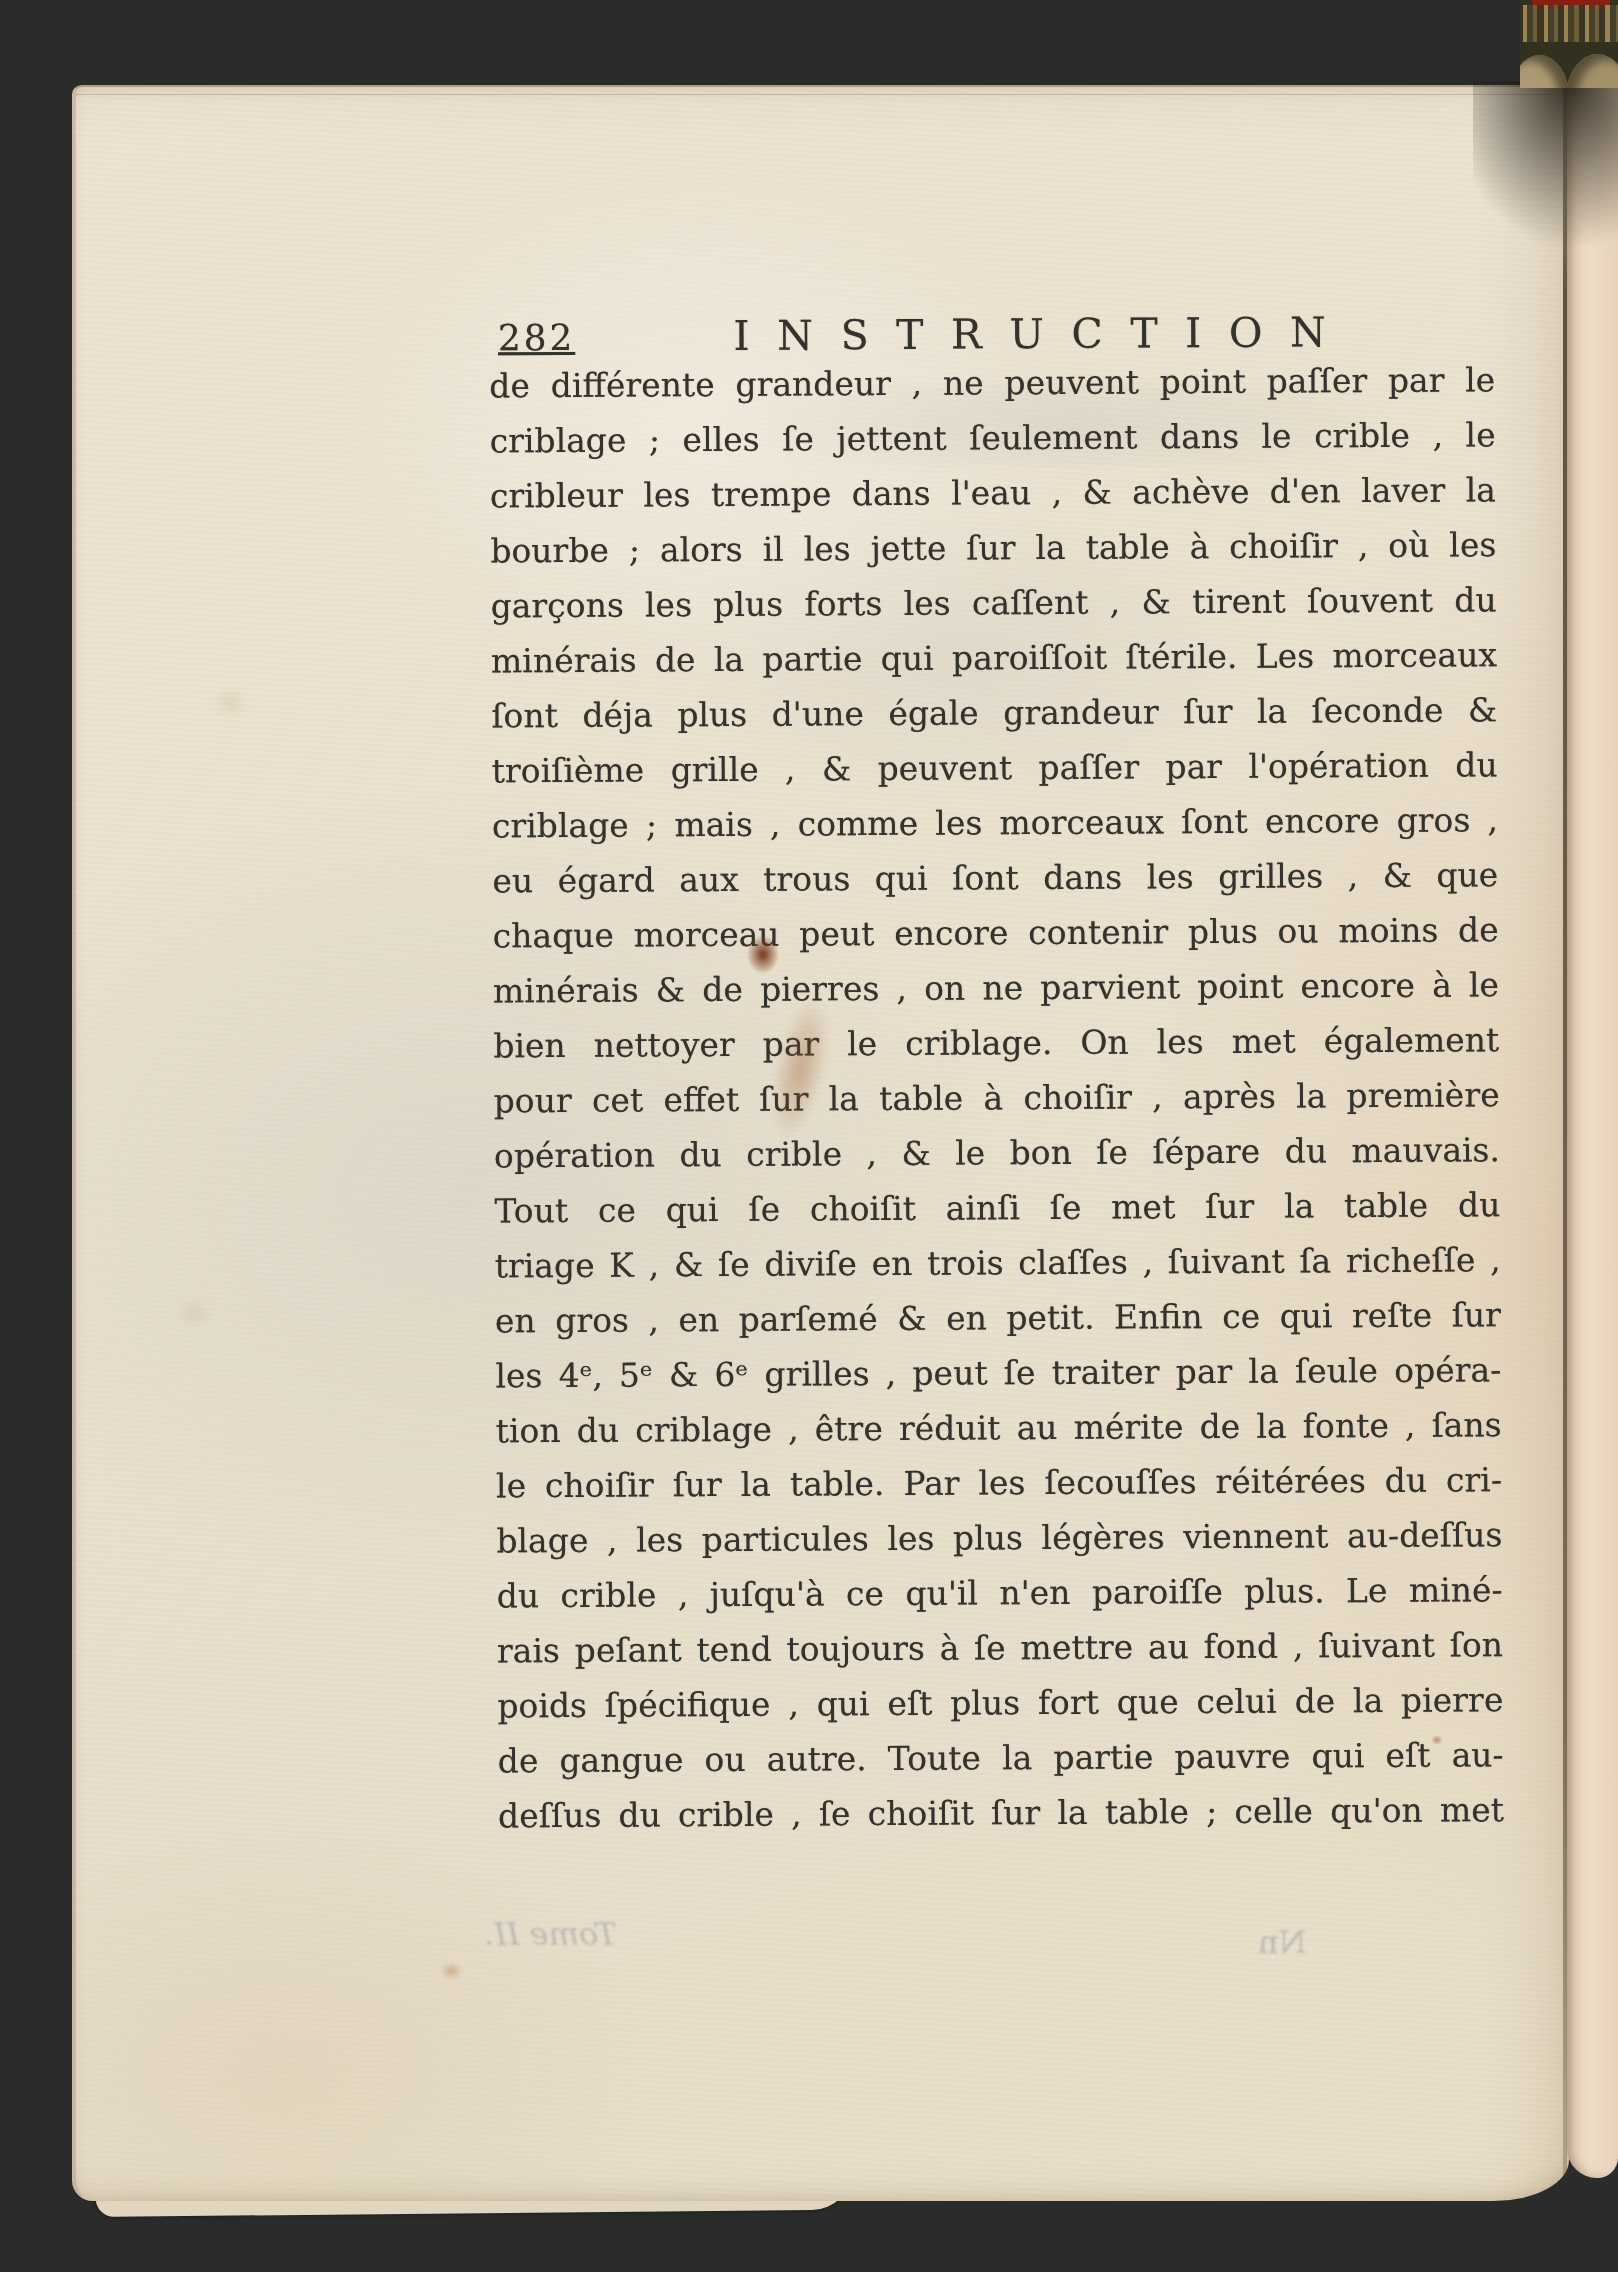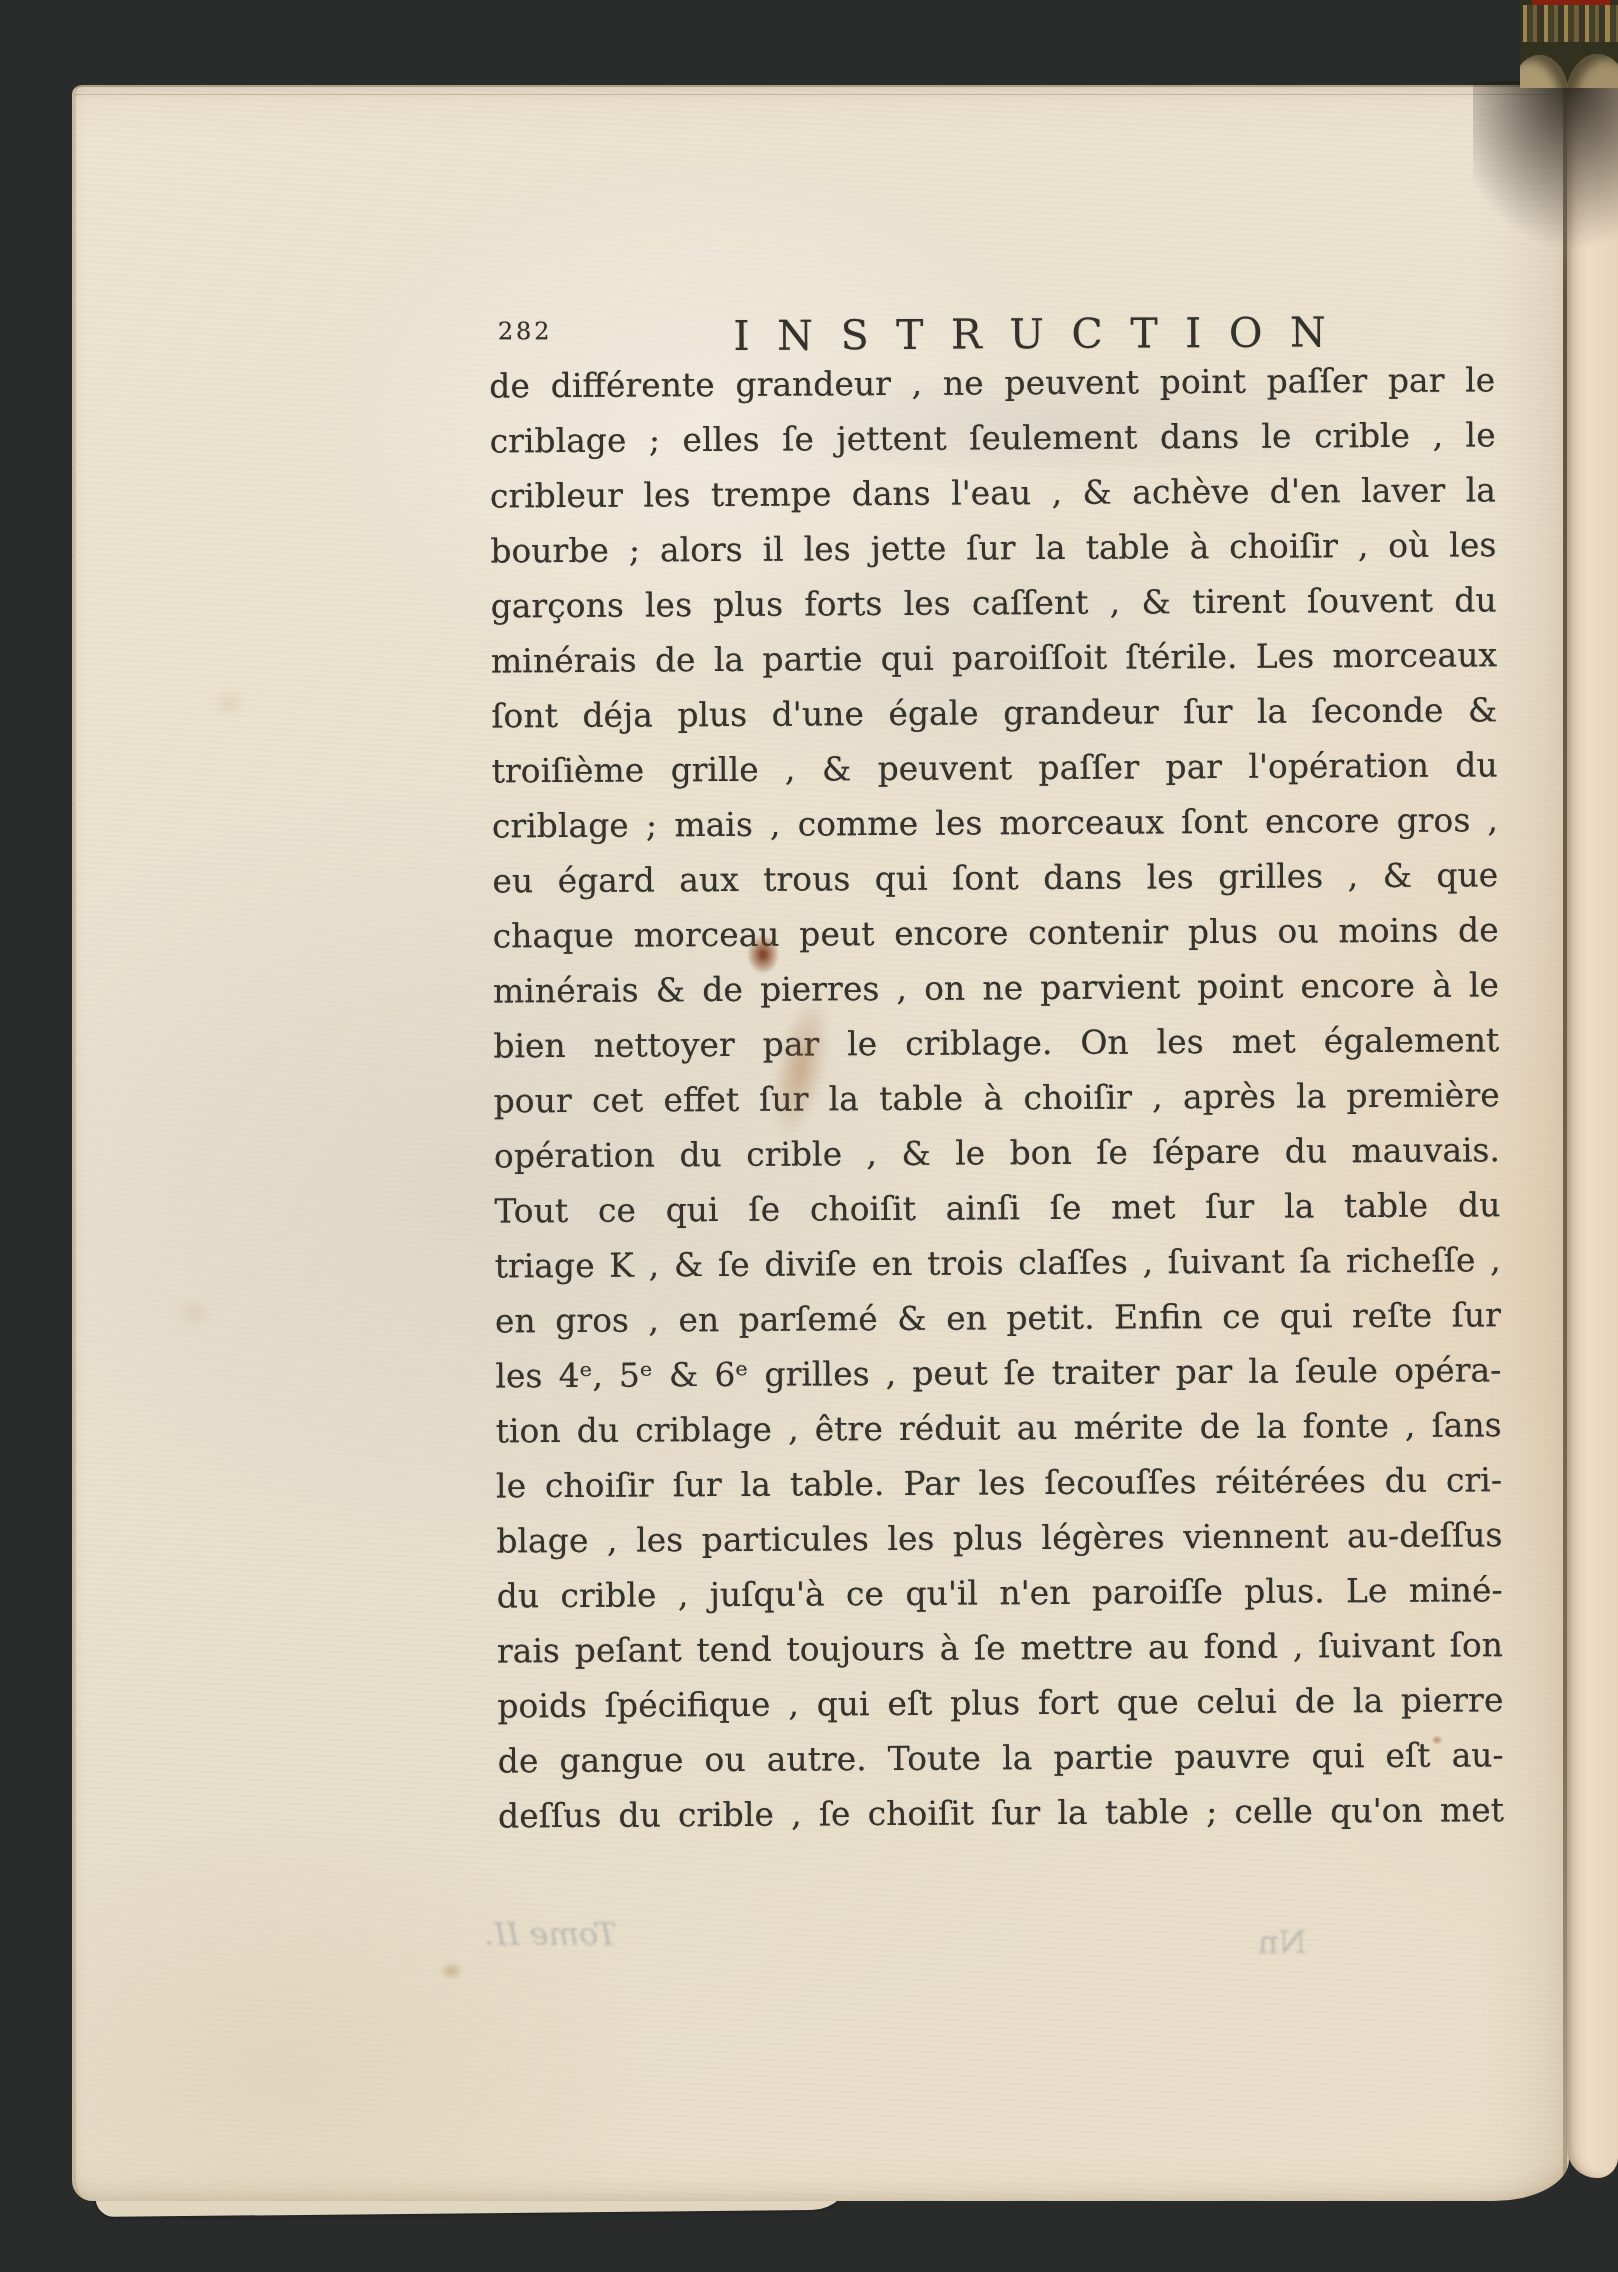--- a/index.html
+++ b/index.html
@@ -43,21 +43,21 @@
   .top-edge-line{
     position:absolute;left:1.4px;top:6.9px;width:99%;height:1.4px;
     background:rgba(122,97,62,.30);border-radius:1.4px;
   }
   
   .print{
     position:absolute;inset:0;color:#34322c;
     transform:rotate(-.35deg);transform-origin:482px 413px;
     text-shadow:0 0 0.9px rgba(47,44,38,.5);
   }
-  .page-number{position:absolute;left:425px;top:230px;font-size:24px;letter-spacing:2.8px;}
+  .page-number{position:absolute;left:425px;top:230px;font-size:36px;letter-spacing:2.8px;text-decoration:underline;}
   .running-title{
     position:absolute;left:633px;top:226px;width:626px;text-align:center;
     font-size:41px;letter-spacing:27.5px;text-indent:27.5px;white-space:nowrap;
   }
   .text-block{position:absolute;left:416px;top:271px;width:1006px;}
   .line{
     height:55px;line-height:55px;font-size:33px;
     text-align:justify;text-align-last:justify;overflow:hidden;
   }
   

